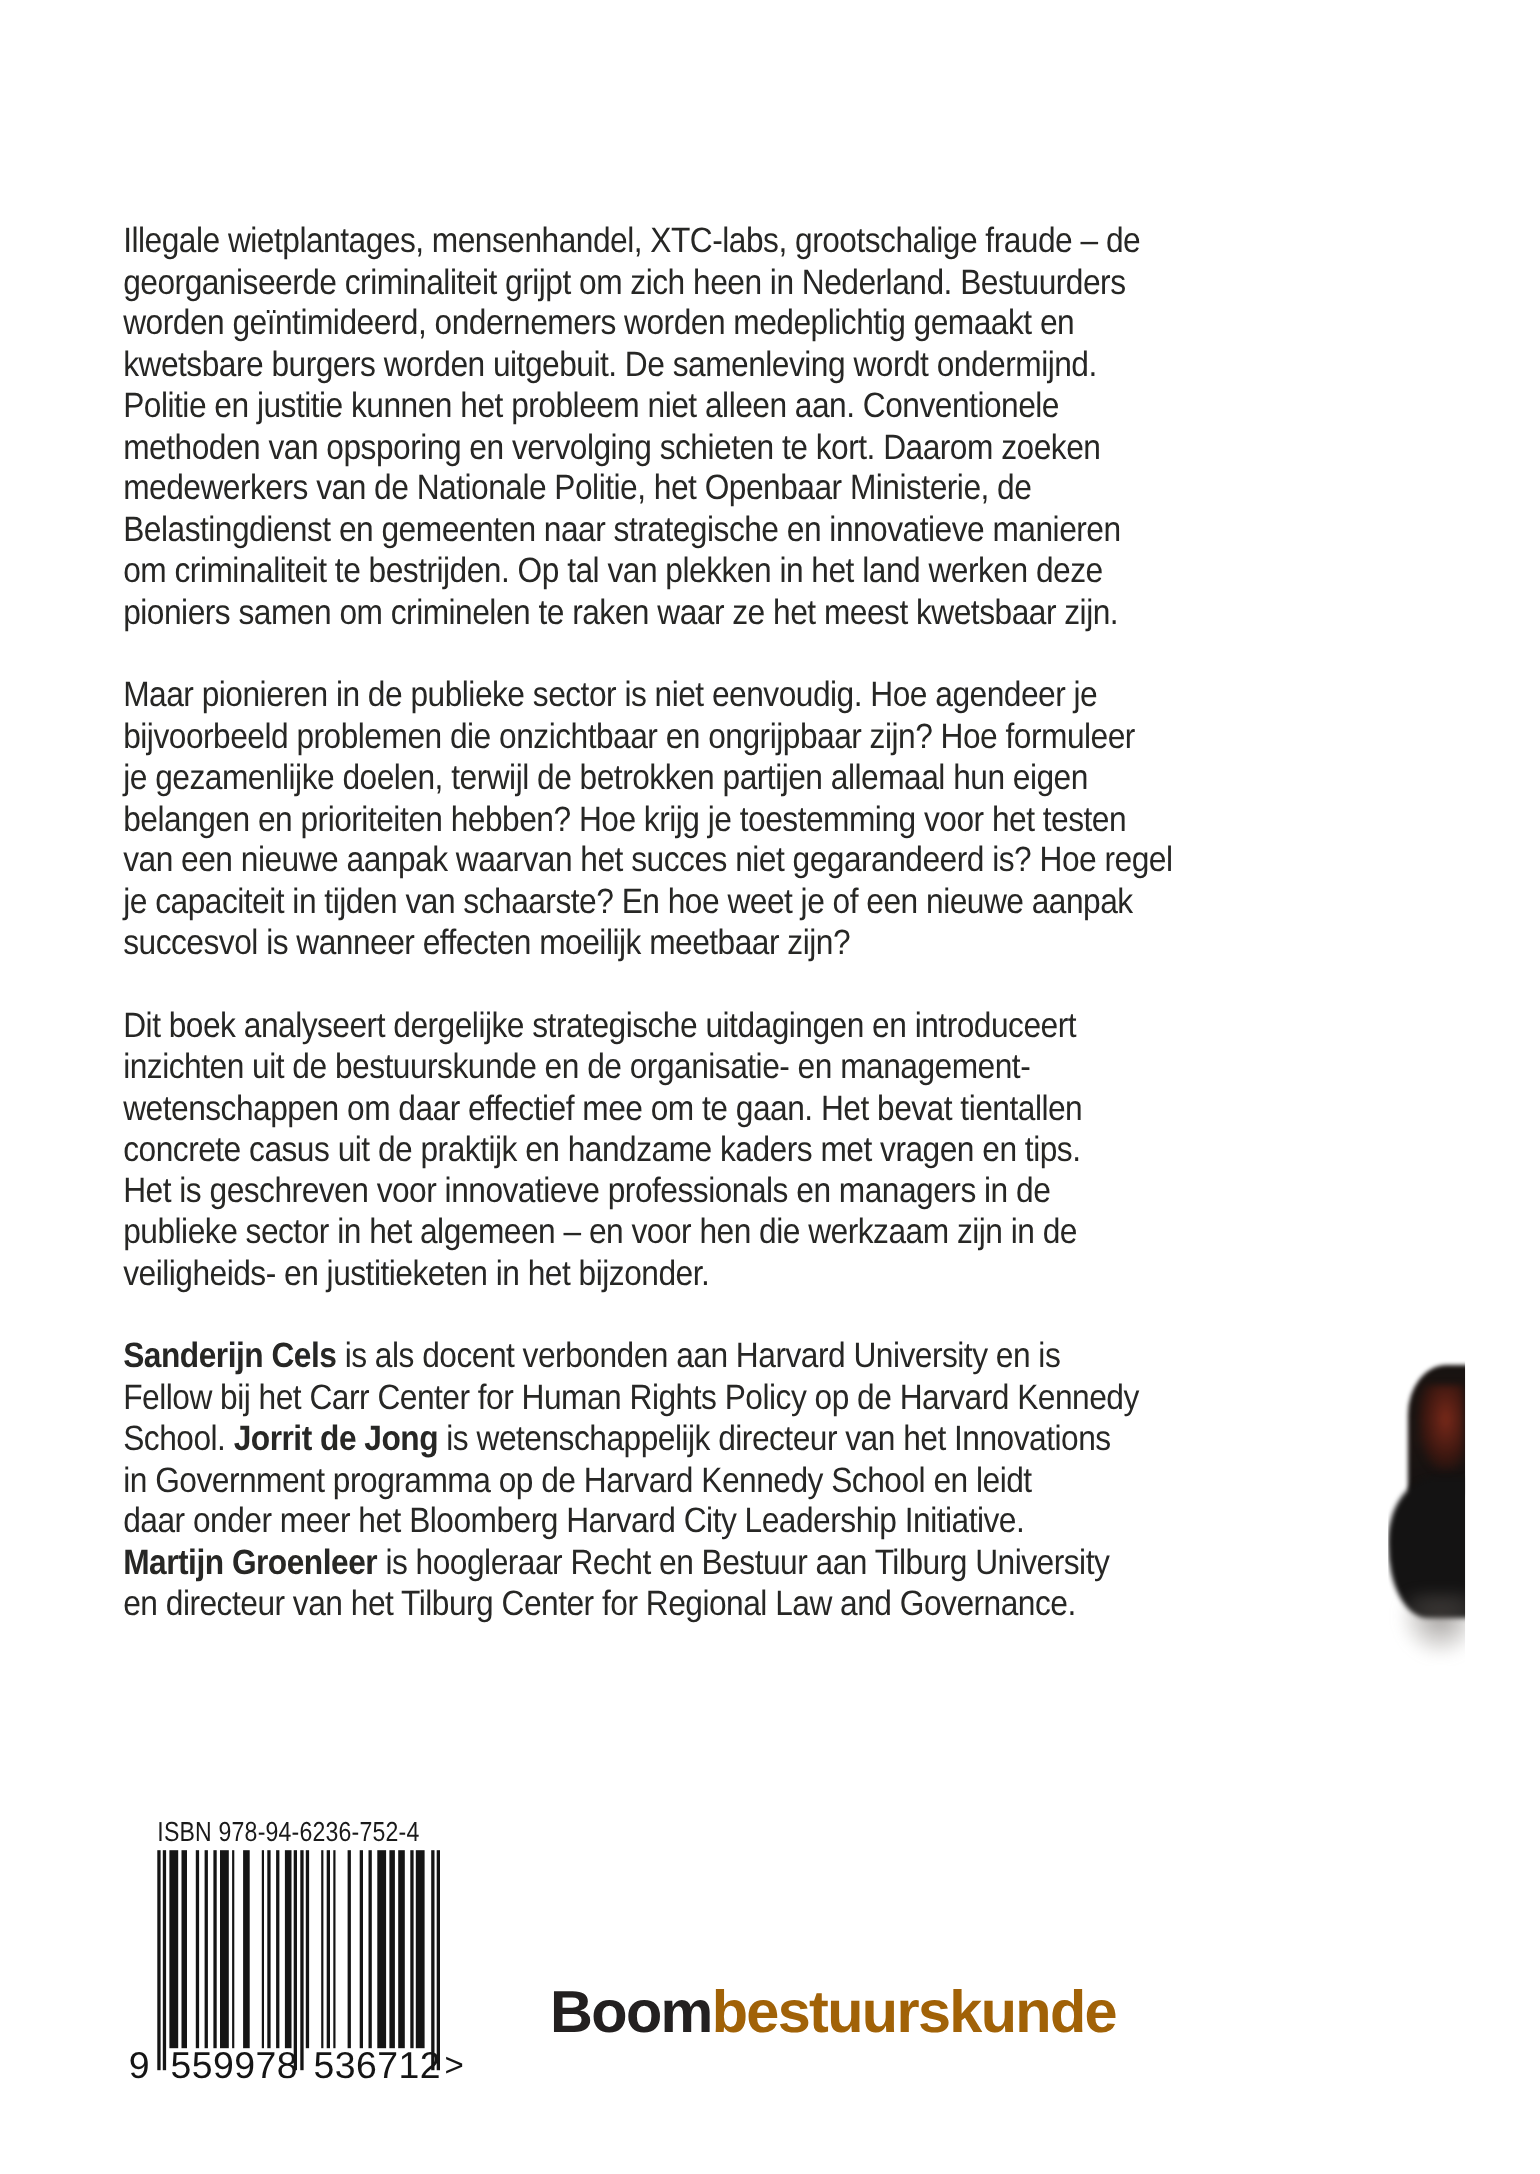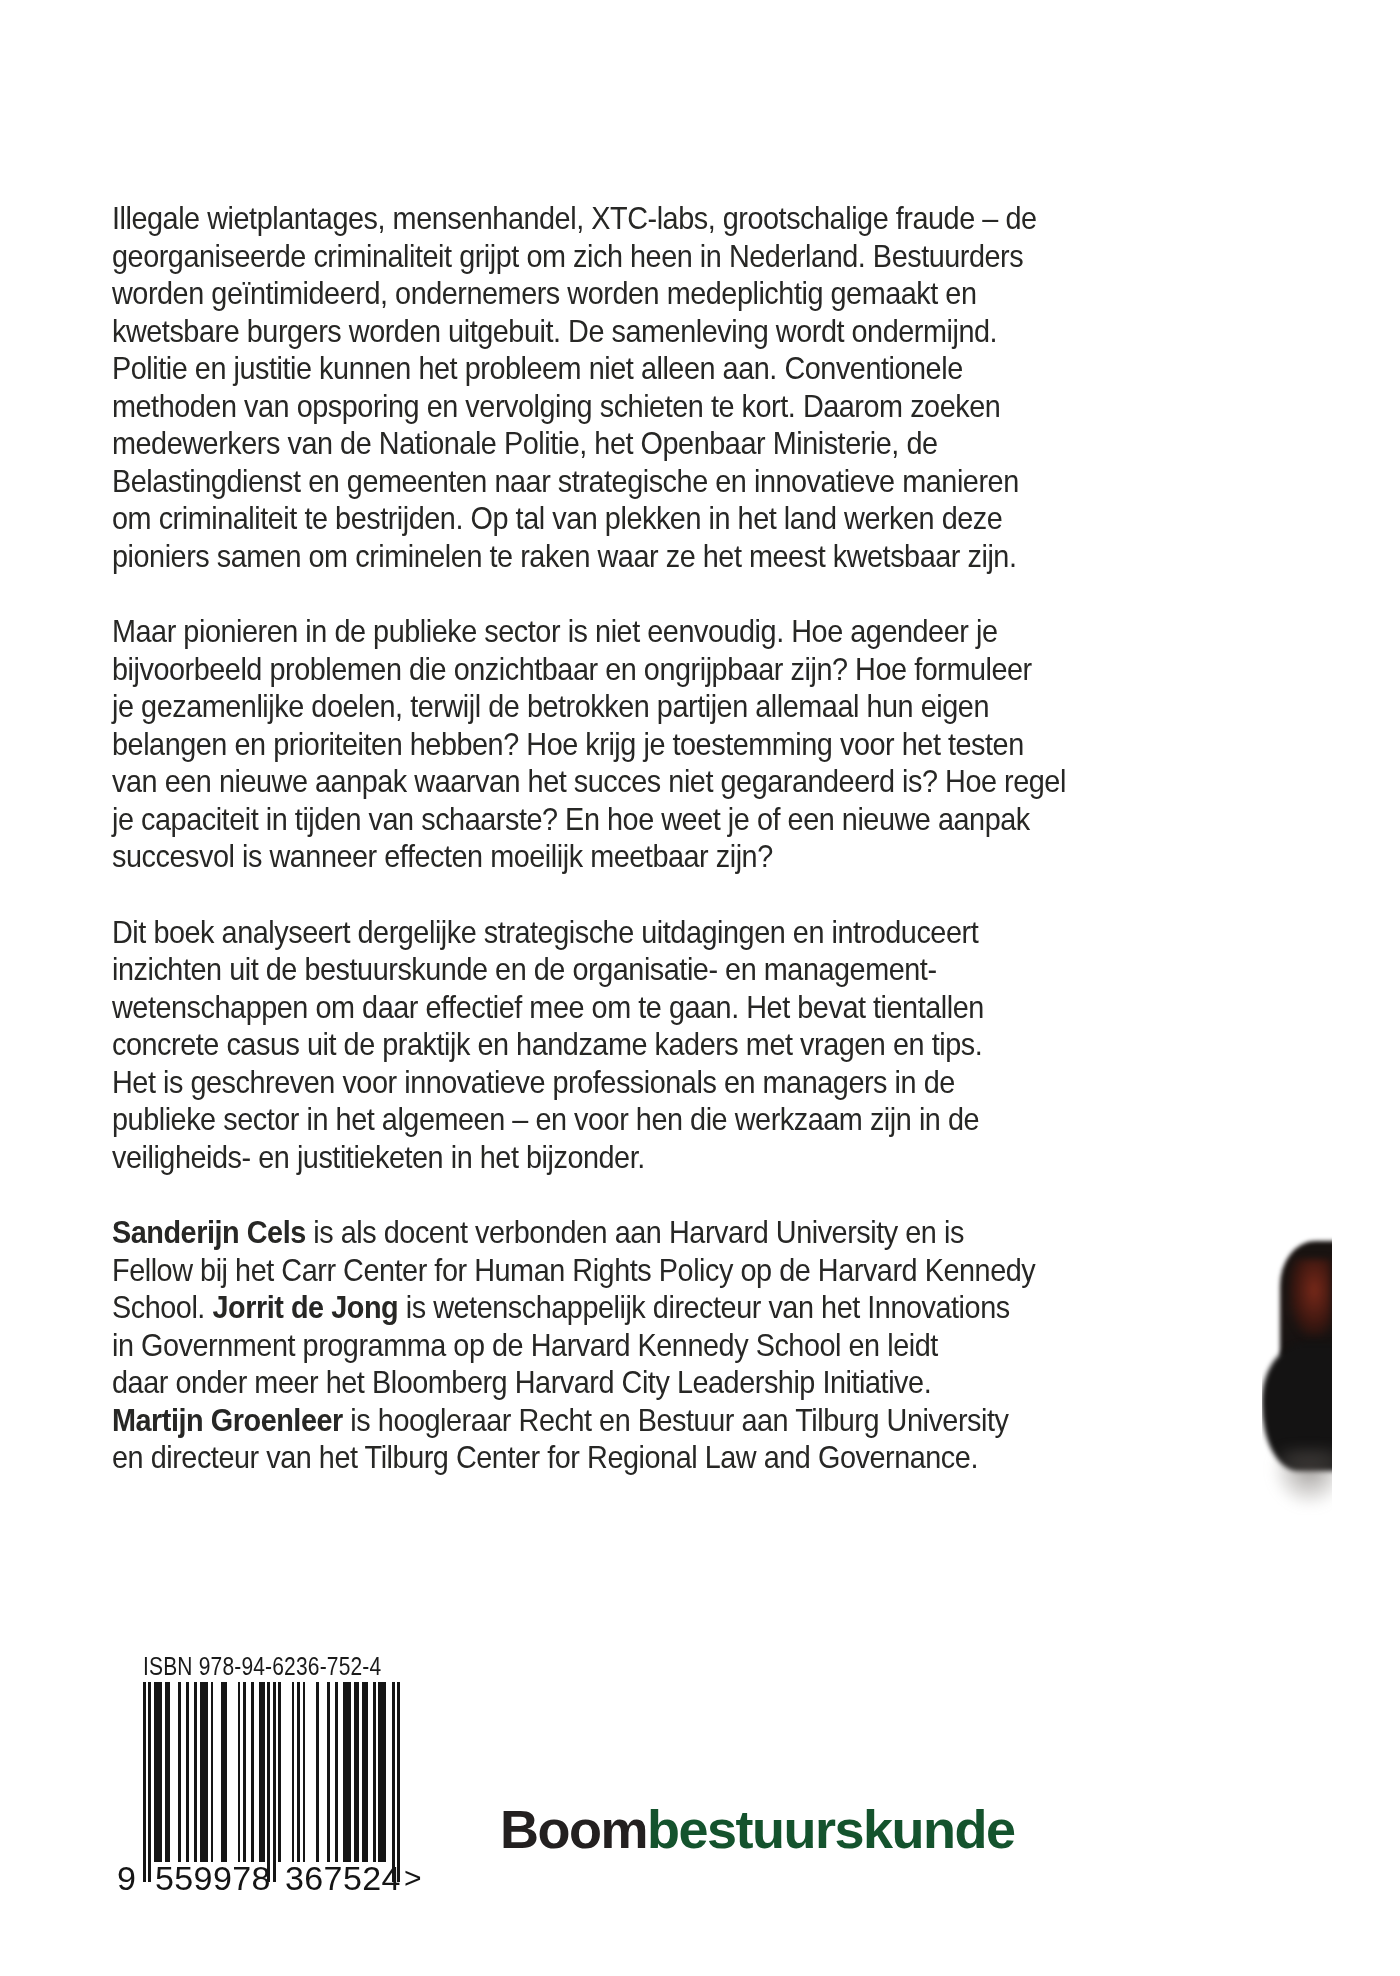--- a/index.html
+++ b/index.html
@@ -74,21 +74,21 @@
   .publisher {
     position: absolute;
     left: 500px;
     top: 1798px;
     font-size: 54px;
     font-weight: 700;
     letter-spacing: -1.5px;
     white-space: nowrap;
   }
   .pub-black { color: #232020; }
-  .pub-green { color: #14532d; }
+  .pub-green { color: #a16207; }
 
   
   .photo-fragment {
     position: absolute;
     right: 0; top: 1235px;
     width: 70px; height: 280px;
     overflow: hidden;
     pointer-events: none;
   }
   .pf-top {
@@ -204,21 +204,21 @@
         <div class="bar" style="left: 211.01px; width: 5.41px; height: 180px;"></div>
         <div class="bar" style="left: 219.13px; width: 5.41px; height: 180px;"></div>
         <div class="bar" style="left: 229.95px; width: 2.71px; height: 180px;"></div>
         <div class="bar" style="left: 235.36px; width: 8.12px; height: 180px;"></div>
         <div class="bar" style="left: 248.88px; width: 2.71px; height: 200px;"></div>
         <div class="bar" style="left: 254.29px; width: 2.71px; height: 200px;"></div>
       </div>
     <div class="bc-digits">
       <span class="d9">9</span>
       <span class="g1">559978</span>
-      <span class="g2">367524</span>
+      <span class="g2">536712</span>
       <span class="qz">&gt;</span>
     </div>
   </div>
 
   <div class="publisher">
     <span class="pub-black">Boom</span><span class="pub-green">bestuurskunde</span>
   </div>
 
   <div class="photo-fragment">
     <div class="pf-top"></div>

